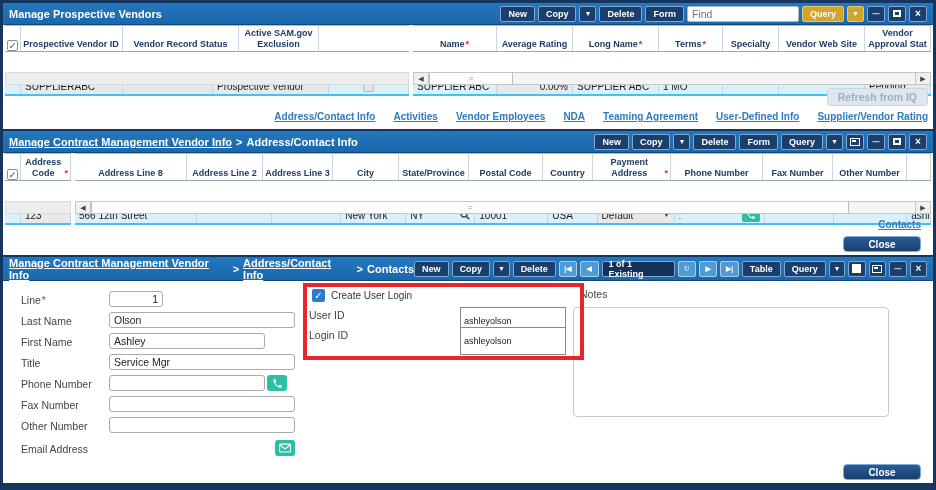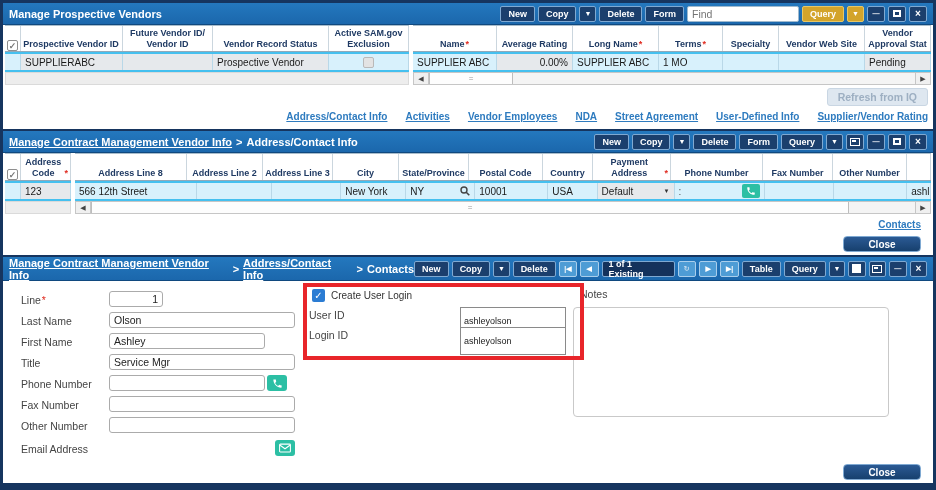--- a/index.html
+++ b/index.html
@@ -34,21 +34,21 @@
   .popout::after { content:""; position:absolute; left:1px; top:1px; width:4px; height:2px; background:#fff; }
 
   
   .tblock { position:absolute; }
   .hdrrow { display:flex; background:#fff; border-top:1px solid #A9BDCB; border-bottom:1px solid #93A9B8; height:27px; }
   .hdrrow.tall { height:28px; }
   .hcell { border-right:1px solid #CBD6DE; font-size:9px; font-weight:bold; color:#1F3A63;
            display:flex; align-items:flex-end; justify-content:center; text-align:center;
            padding:2px 2px; line-height:1.15; overflow:hidden; }
   .req { color:#E02B20; margin-left:1px; }
-  .datarow { display:flex; background:#D8F1FC; border-top:2px solid #45C0EF; border-bottom:2px solid #45C0EF; height:20px; }
+  .datarow { display:flex; background:#D8F1FC; border-top:2px solid #45C0EF; border-bottom:2px solid #45C0EF; height:20px;margin-top:24px; }
   .dcell { border-right:1px solid #B9D8E8; font-size:10px; color:#1A1A1A; display:flex; align-items:center;
            padding:0 4px; overflow:hidden; white-space:nowrap; }
   .ro { background:#E6E9EC; }
   .num { justify-content:flex-end; }
   .w-cb { width:16px; justify-content:center; padding:0; }
   .c-pvid{width:102px} .c-fvid{width:90px} .c-vrs{width:116px} .c-sam{width:80px}
   .c-name{width:84px} .c-avg{width:76px} .c-long{width:86px} .c-terms{width:64px}
   .c-spec{width:56px} .c-web{width:86px} .c-appr{width:66px}
   .c-acode{width:50px}
   .c-al1{width:112px} .c-al2{width:76px} .c-al3{width:70px} .c-city{width:66px}
@@ -125,23 +125,20 @@
 
   <div class="tblock" style="left:2px; top:22px; width:404px;">
     <div class="hdrrow">
       <div class="hcell w-cb">
         <span class="cbox">✓</span>
       </div>
       <div class="hcell c-pvid">
           <span>Prospective Vendor ID</span>
           <span class="req"></span>
         </div>
-      <div class="hcell c-fvid">
-          <span>Future Vendor ID/ Vendor ID</span>
-        </div>
       <div class="hcell c-vrs">
           <span>Vendor Record Status</span>
         </div>
       <div class="hcell c-sam">
           <span>Active SAM.gov Exclusion</span>
         </div>
     </div>
     <div class="datarow">
       <div class="dcell w-cb"></div>
       <div class="dcell ro" style="width:102px">SUPPLIERABC</div>
@@ -198,21 +195,21 @@
     <span class="sarrow r">▶</span>
   </div>
 
   <button class="refreshbtn" style="top:85px; right:5px;">Refresh from IQ</button>
 
   <div class="linksrow" style="top:108px; right:5px;">
     <span class="link">Address/Contact Info</span>
     <span class="link">Activities</span>
     <span class="link">Vendor Employees</span>
     <span class="link">NDA</span>
-    <span class="link">Street Agreement</span>
+    <span class="link">Teaming Agreement</span>
     <span class="link">User-Defined Info</span>
     <span class="link">Supplier/Vendor Rating</span>
   </div>
 
   <div class="divider" style="top:126px;"></div>
 
   <div class="titlebar" style="top:128px;">
     <span class="bc-link">Manage Contract Management Vendor Info</span>
     <span class="bc-sep">&gt;</span>
     <span class="title">Address/Contact Info</span>

